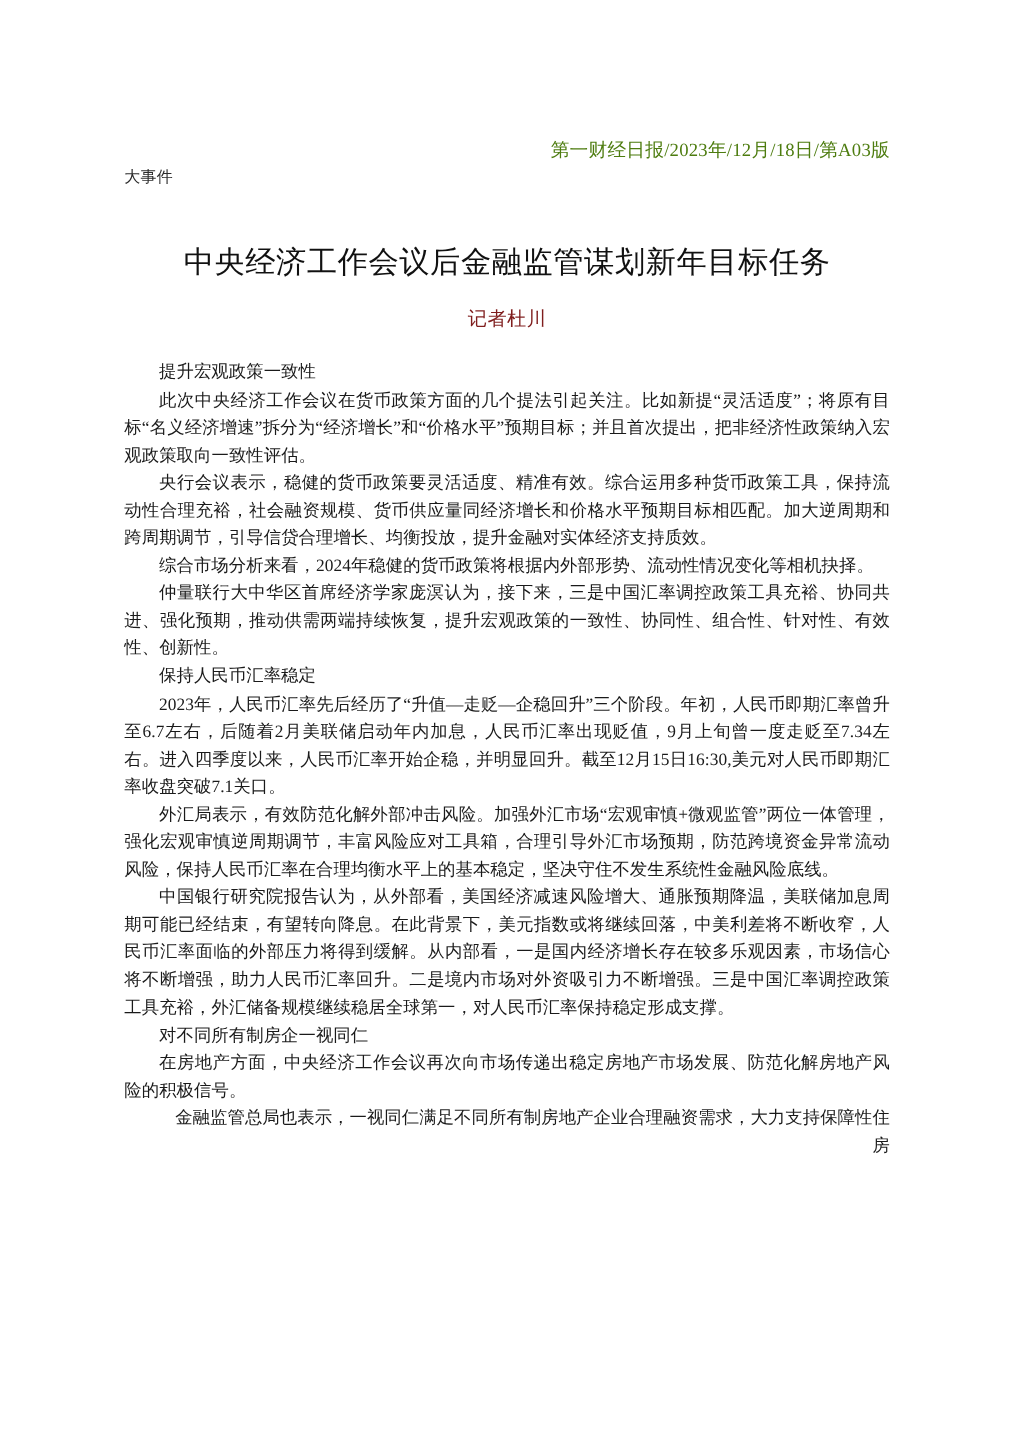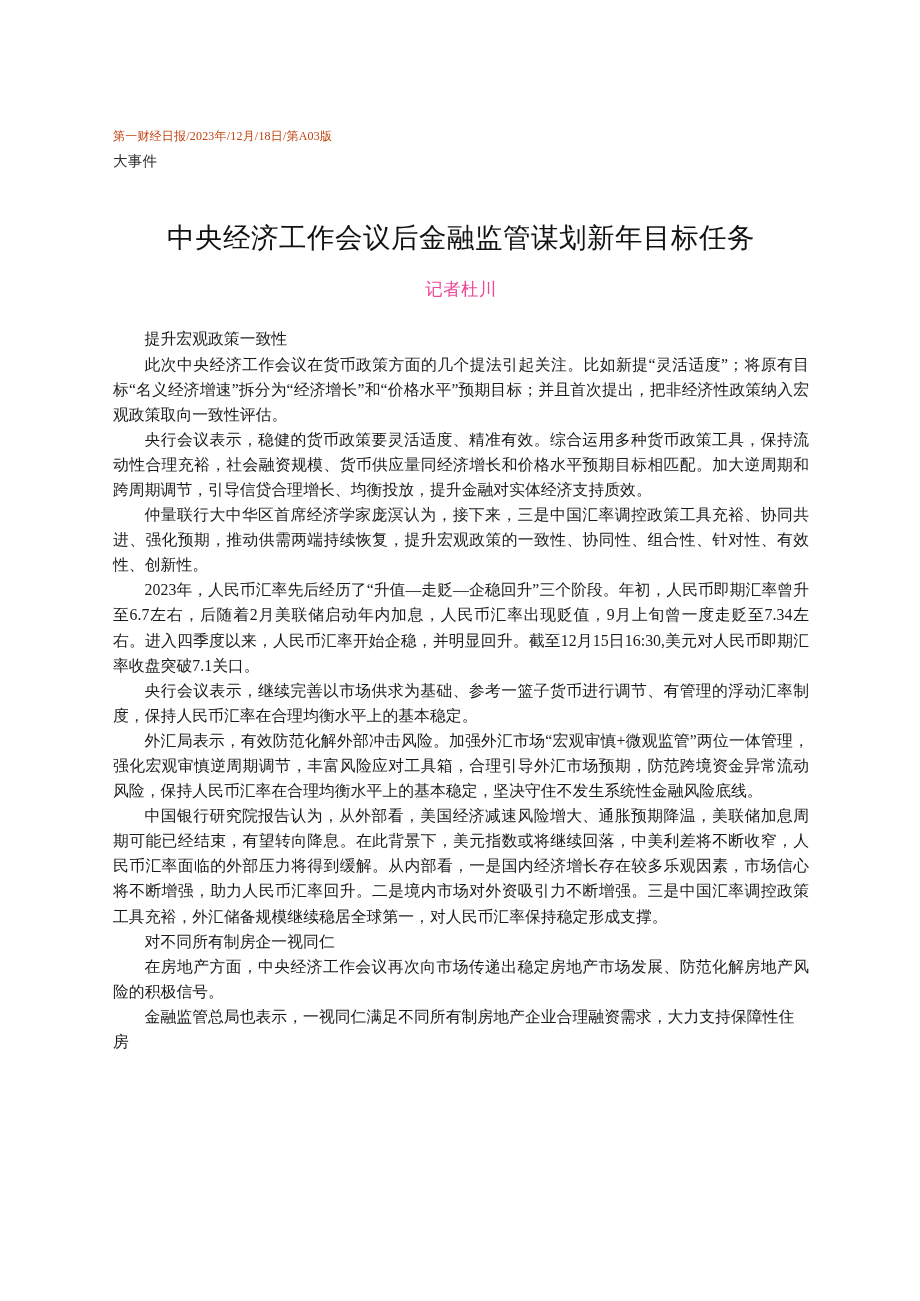--- a/index.html
+++ b/index.html
@@ -25,25 +25,26 @@
 
   .content {
     position: absolute;
     left: 113px;
     top: 124px;
     width: 696px;
   }
 
   
   .masthead {
-    font-size: 12px;
+    font-size: 17px;
     line-height: 25px;
-    color: #c2410c;
+    color: #4d7c0f;
     letter-spacing: 0.2px;
     white-space: nowrap;
+    text-align: right;
   }
   .masthead-section {
     font-size: 14.5px;
     line-height: 25px;
     color: #2b2b2b;
     letter-spacing: 0.2px;
   }
 
   
   .headline {
@@ -55,63 +56,64 @@
     color: #111111;
     letter-spacing: 0.5px;
   }
 
   .byline {
     margin-top: 8px;
     text-align: center;
     font-size: 17.5px;
     line-height: 26px;
     font-weight: 400;
-    color: #ec4899;
+    color: #7f1d1d;
     letter-spacing: 0.4px;
   }
 
   
   .article {
     margin-top: 24px;
   }
   .para {
     font-size: 15.8px;
     line-height: 25.1px;
     text-indent: 2em;
     text-align: justify;
     text-justify: inter-ideograph;
     color: #1a1a1a;
     margin: 0;
     letter-spacing: 0.05px;
   }
   .para.last {
-    text-align: left;
+    text-align: right;
   }
 </style>
 </head>
 <body>
 
 <div class="page">
   <div class="content">
 
     <div class="masthead">第一财经日报/2023年/12月/18日/第A03版</div>
 
     <div class="masthead-section">大事件</div>
 
     <h1 class="headline">中央经济工作会议后金融监管谋划新年目标任务</h1>
 
     <div class="byline">记者杜川</div>
 
     <div class="article">
       <p class="para">提升宏观政策一致性</p>
       <p class="para">此次中央经济工作会议在货币政策方面的几个提法引起关注。比如新提“灵活适度”；将原有目标“名义经济增速”拆分为“经济增长”和“价格水平”预期目标；并且首次提出，把非经济性政策纳入宏观政策取向一致性评估。</p>
       <p class="para">央行会议表示，稳健的货币政策要灵活适度、精准有效。综合运用多种货币政策工具，保持流动性合理充裕，社会融资规模、货币供应量同经济增长和价格水平预期目标相匹配。加大逆周期和跨周期调节，引导信贷合理增长、均衡投放，提升金融对实体经济支持质效。</p>
+      <p class="para">综合市场分析来看，2024年稳健的货币政策将根据内外部形势、流动性情况变化等相机抉择。</p>
       <p class="para">仲量联行大中华区首席经济学家庞溟认为，接下来，三是中国汇率调控政策工具充裕、协同共进、强化预期，推动供需两端持续恢复，提升宏观政策的一致性、协同性、组合性、针对性、有效性、创新性。</p>
+      <p class="para">保持人民币汇率稳定</p>
       <p class="para">2023年，人民币汇率先后经历了“升值—走贬—企稳回升”三个阶段。年初，人民币即期汇率曾升至6.7左右，后随着2月美联储启动年内加息，人民币汇率出现贬值，9月上旬曾一度走贬至7.34左右。进入四季度以来，人民币汇率开始企稳，并明显回升。截至12月15日16:30,美元对人民币即期汇率收盘突破7.1关口。</p>
-      <p class="para">央行会议表示，继续完善以市场供求为基础、参考一篮子货币进行调节、有管理的浮动汇率制度，保持人民币汇率在合理均衡水平上的基本稳定。</p>
       <p class="para">外汇局表示，有效防范化解外部冲击风险。加强外汇市场“宏观审慎+微观监管”两位一体管理，强化宏观审慎逆周期调节，丰富风险应对工具箱，合理引导外汇市场预期，防范跨境资金异常流动风险，保持人民币汇率在合理均衡水平上的基本稳定，坚决守住不发生系统性金融风险底线。</p>
       <p class="para">中国银行研究院报告认为，从外部看，美国经济减速风险增大、通胀预期降温，美联储加息周期可能已经结束，有望转向降息。在此背景下，美元指数或将继续回落，中美利差将不断收窄，人民币汇率面临的外部压力将得到缓解。从内部看，一是国内经济增长存在较多乐观因素，市场信心将不断增强，助力人民币汇率回升。二是境内市场对外资吸引力不断增强。三是中国汇率调控政策工具充裕，外汇储备规模继续稳居全球第一，对人民币汇率保持稳定形成支撑。</p>
       <p class="para">对不同所有制房企一视同仁</p>
       <p class="para">在房地产方面，中央经济工作会议再次向市场传递出稳定房地产市场发展、防范化解房地产风险的积极信号。</p>
       <p class="para last">金融监管总局也表示，一视同仁满足不同所有制房地产企业合理融资需求，大力支持保障性住房</p>
     </div>
 
   </div>
 </div>
 

